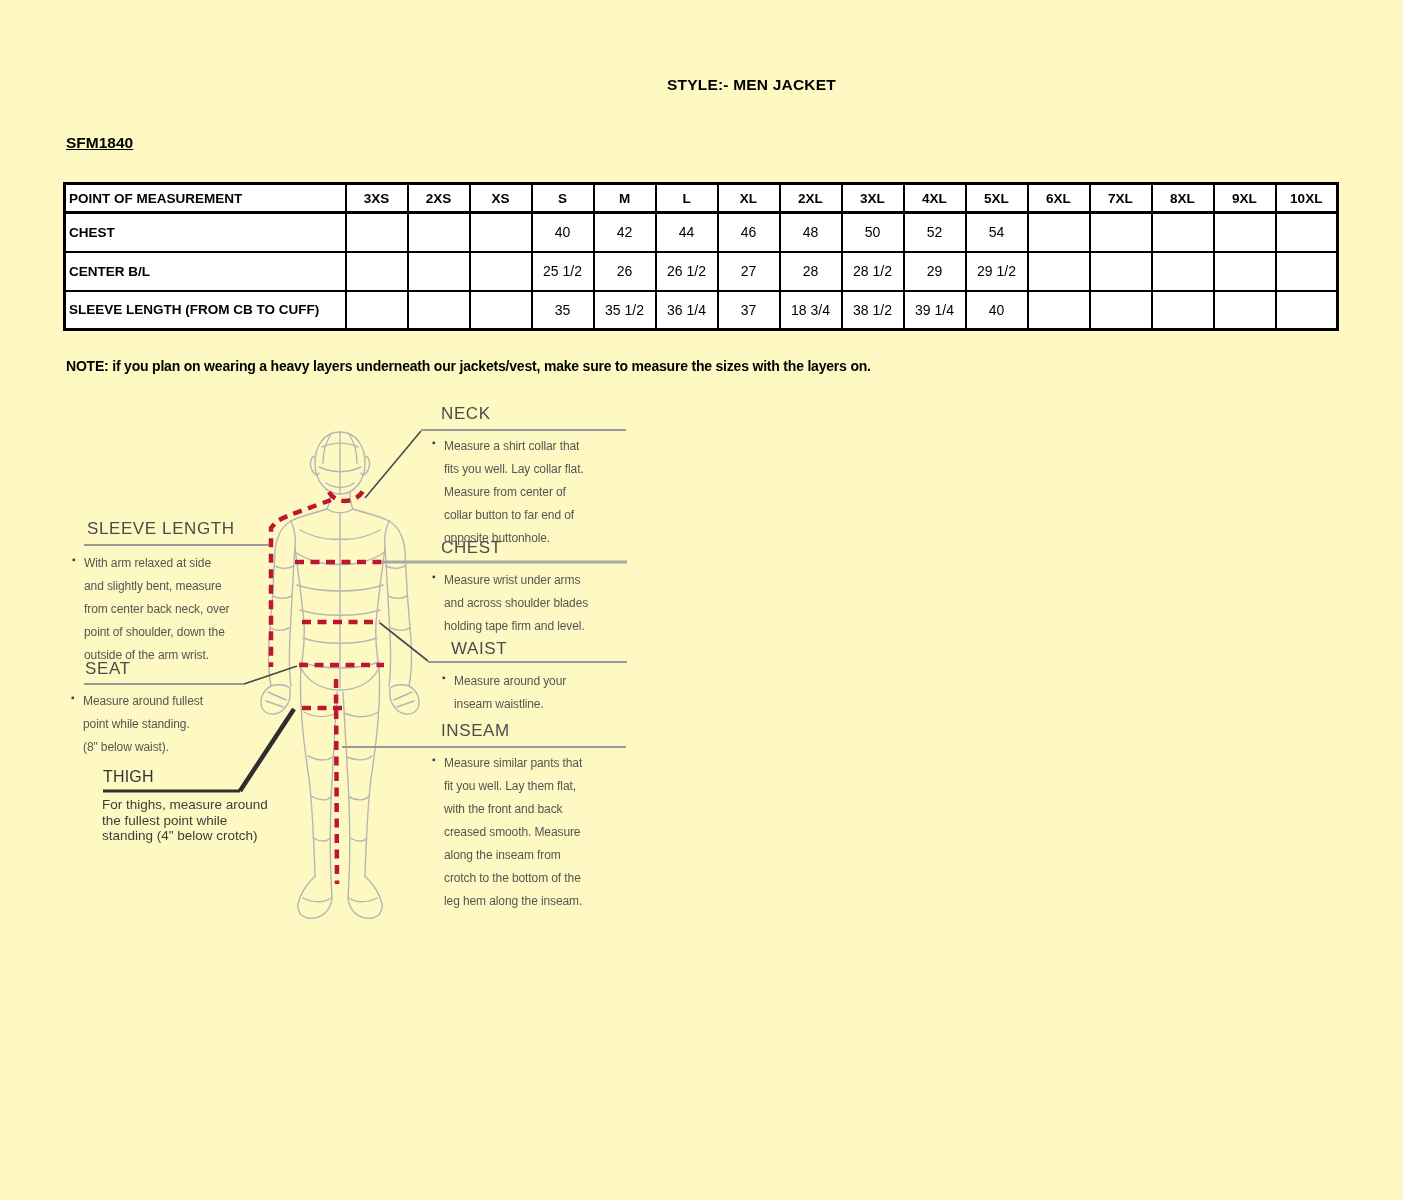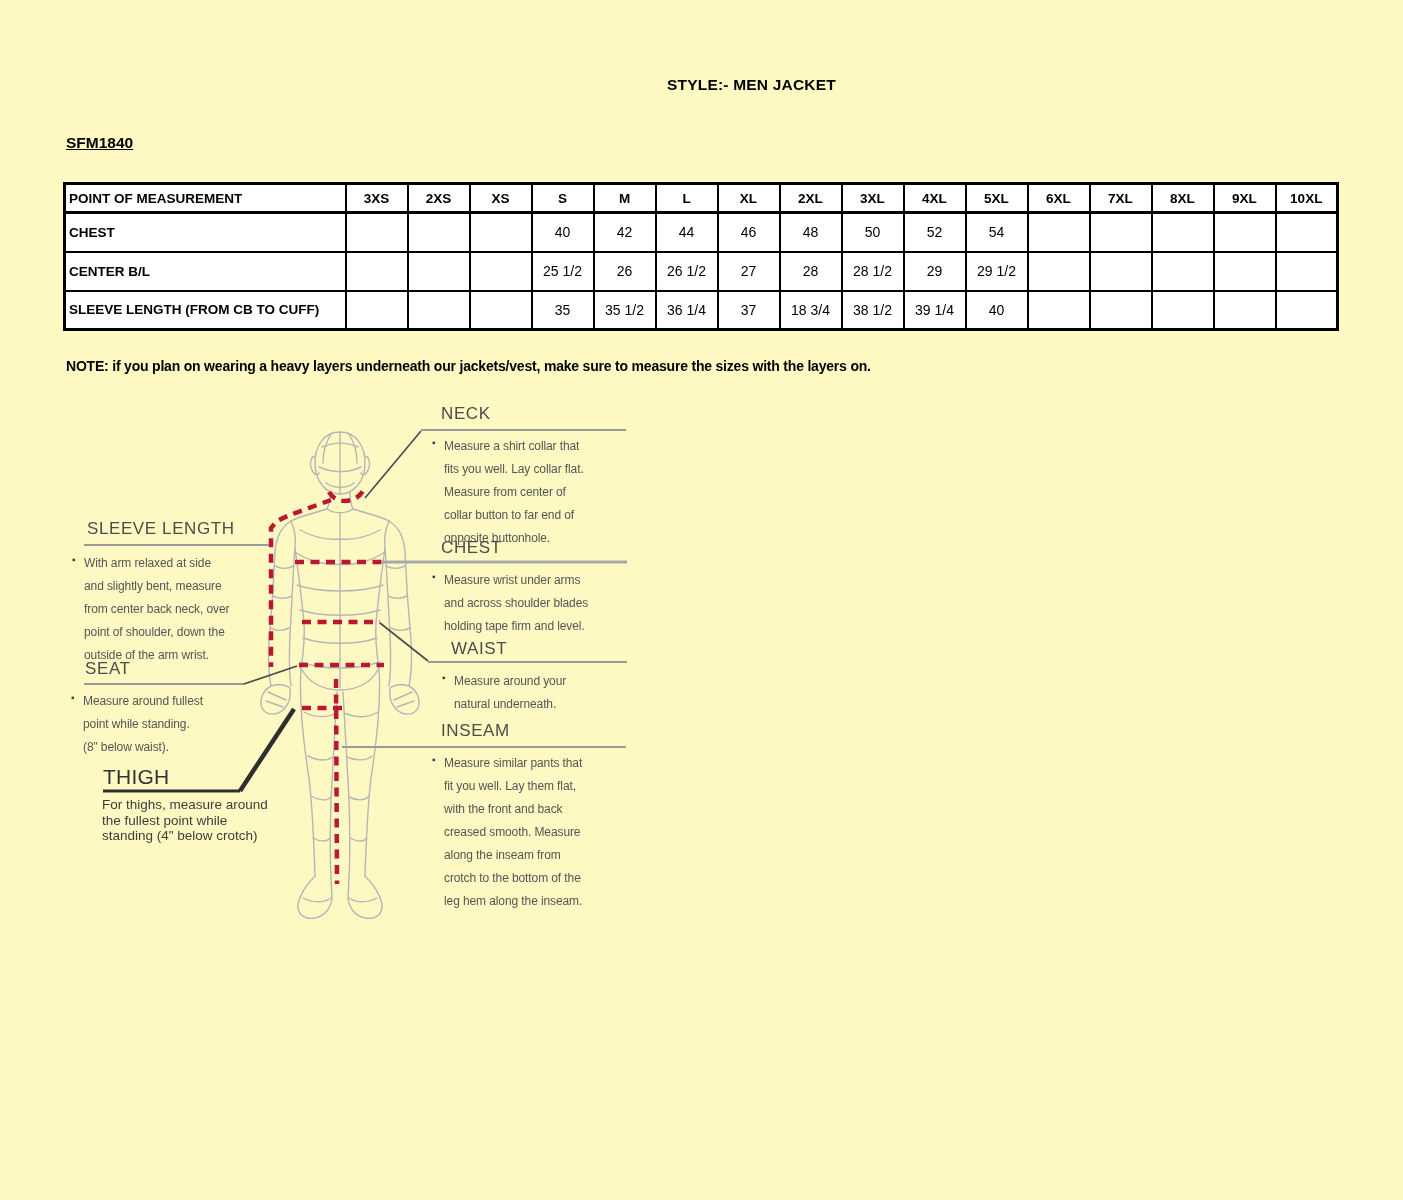--- a/index.html
+++ b/index.html
@@ -36,21 +36,21 @@
     line-height:21px;margin-bottom:11px;white-space:nowrap;
   }
   .guide-body{display:flex;align-items:flex-start;}
   .bullet{
     width:12px;flex:0 0 12px;font-size:10px;line-height:15.5px;color:#3c3c3c;
   }
   .guide-text{
     flex:1;font-size:12px;line-height:23px;color:#555;white-space:pre-line;
     letter-spacing:-.1px;
   }
-  .thigh-style .guide-heading{color:#333;font-size:21px;letter-spacing:.2px;}
+  .thigh-style .guide-heading{color:#333;font-size:16px;letter-spacing:.2px;}
   .thigh-style .guide-text{color:#3d3d3d;font-size:13.5px;line-height:15.5px;letter-spacing:0;}
   svg.diagram{position:absolute;left:0;top:0;pointer-events:none;}
 </style>
 </head>
 <body>
 
 <div class="page">
 
   <div class="abs doc-title" style="left:667px;top:76px;">STYLE:- MEN JACKET</div>
 
@@ -282,21 +282,21 @@
 and across shoulder blades
 holding tape firm and level.</span>
     </div>
   </div>
 
   <div class="guide-block" style="left:432px;top:638px;width:205px;margin-left:10px;">
     <div class="guide-heading" style="padding-left:9px;">WAIST</div>
     <div class="guide-body">
       <span class="bullet">▪</span>
       <span class="guide-text">Measure around your
-natural underneath.</span>
+inseam waistline.</span>
     </div>
   </div>
 
   <div class="guide-block" style="left:432px;top:720px;width:205px;">
     <div class="guide-heading" style="padding-left:9px;">INSEAM</div>
     <div class="guide-body">
       <span class="bullet">▪</span>
       <span class="guide-text">Measure similar pants that
 fit you well. Lay them flat,
 with the front and back

